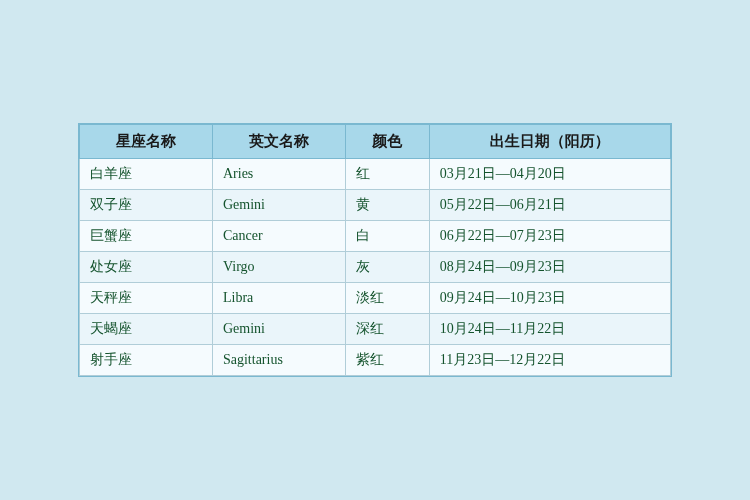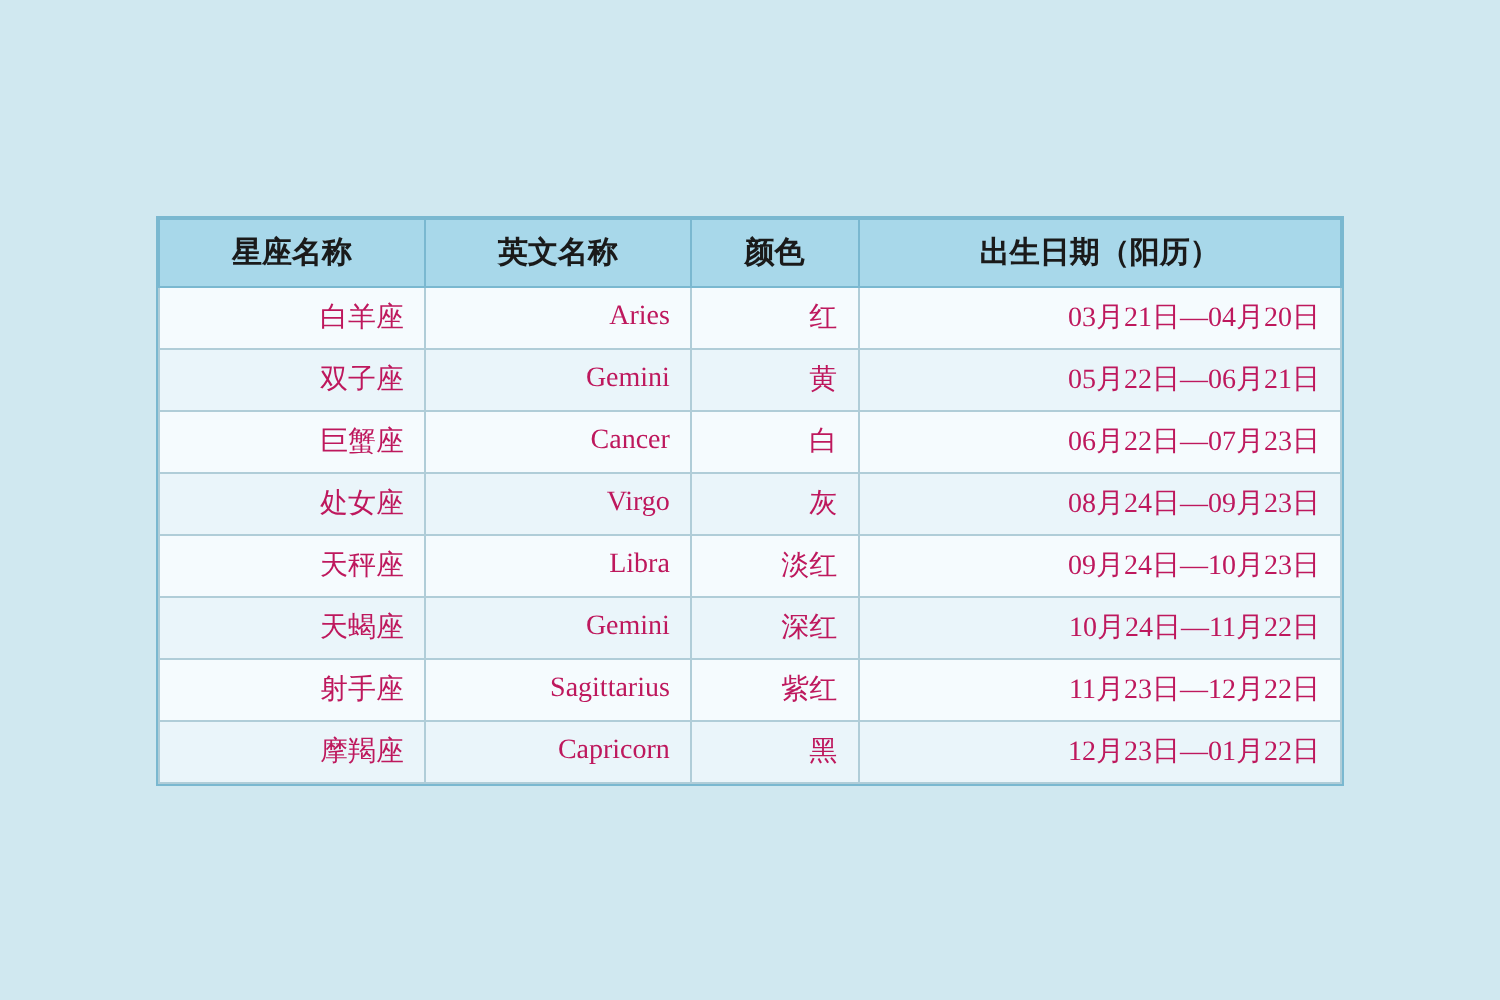--- a/index.html
+++ b/index.html
@@ -26,23 +26,23 @@
       border: 1px solid #7ab8d0;
       padding: 7px 10px;
       text-align: center;
       font-size: 15px;
       font-weight: bold;
       color: #1a1a1a;
     }
     tbody tr td {
       border: 1px solid #b0cdd8;
       padding: 6px 10px;
-      text-align: right;
+      text-align: left;
       font-size: 14px;
-      color: #be185d;
+      color: #14532d;
       background-color: #ffffff;
     }
     tbody tr:nth-child(odd) td {
       background-color: #f5fbfe;
     }
     tbody tr:nth-child(even) td {
       background-color: #eaf5fa;
     }
   </style>
 </head>
@@ -94,21 +94,15 @@
           <td>Gemini</td>
           <td>深红</td>
           <td>10月24日—11月22日</td>
         </tr>
         <tr>
           <td>射手座</td>
           <td>Sagittarius</td>
           <td>紫红</td>
           <td>11月23日—12月22日</td>
         </tr>
-        <tr>
-          <td>摩羯座</td>
-          <td>Capricorn</td>
-          <td>黑</td>
-          <td>12月23日—01月22日</td>
-        </tr>
       </tbody>
   </table>
 </div>
 
 </body></html>

